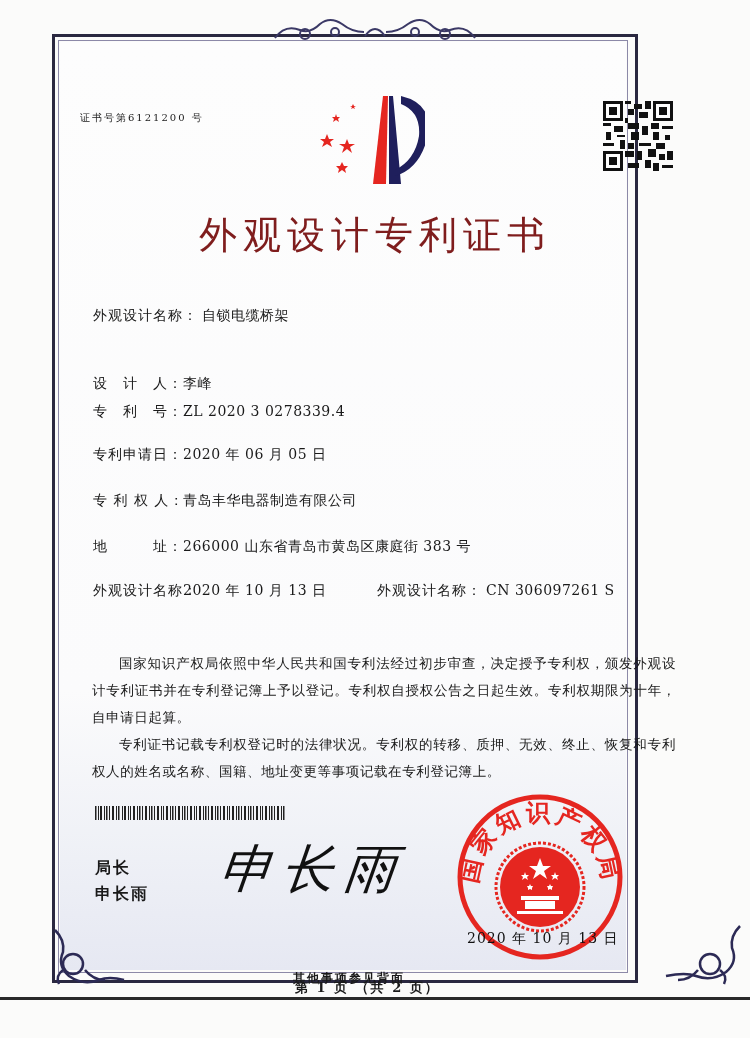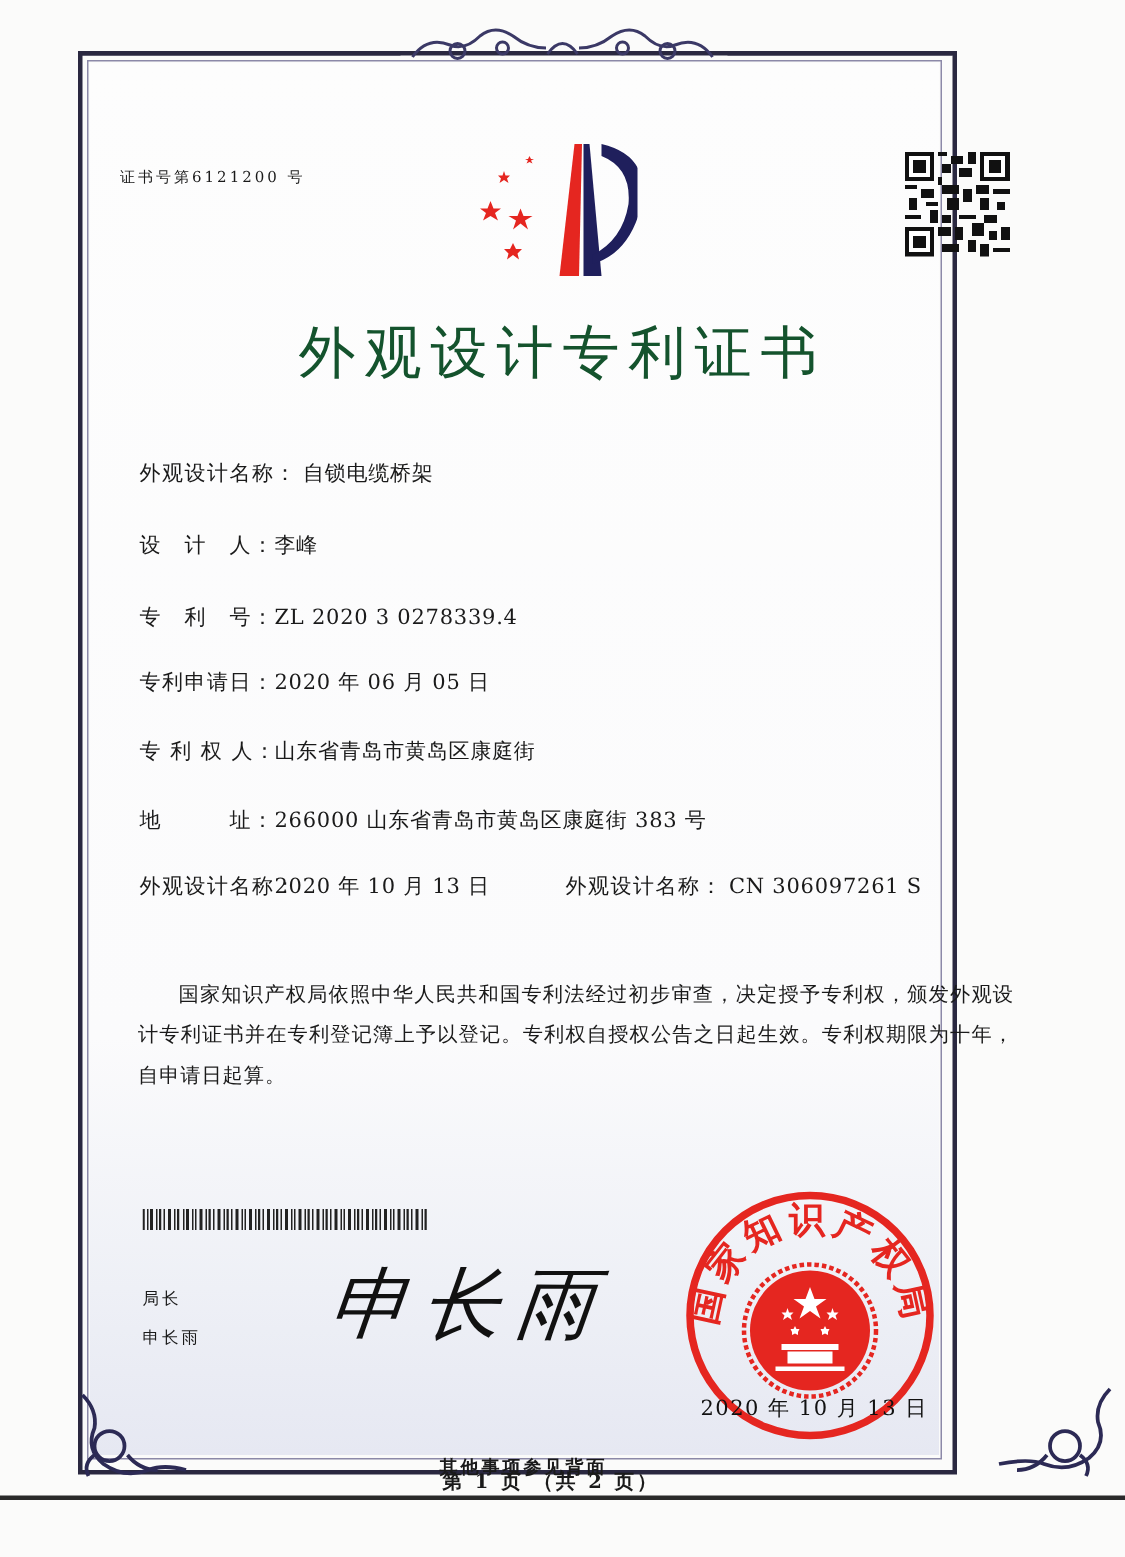--- a/index.html
+++ b/index.html
@@ -28,37 +28,37 @@
   .orn-bl { left:45px; top:920px; width:90px; height:70px; }
   .orn-br { left:660px; top:920px; width:90px; height:70px; }
   .cert-no {
     position:absolute; left:80px; top:111px; font-size:10px; letter-spacing:2px;
   }
   .logo { position:absolute; left:315px; top:84px; width:110px; height:100px; }
   .qr { position:absolute; left:601px; top:101px; width:74px; height:70px; }
   .title {
     position:absolute; left:0; width:750px; top:210px; text-align:center;
     font-family:"DejaVu Sans","Liberation Sans",sans-serif;
-    font-size:38px; letter-spacing:6px; color:#14532d;
+    font-size:38px; letter-spacing:6px; color:#7f1d1d;
   }
   .field {
     position:absolute; left:93px; font-size:14px; white-space:nowrap;
   }
   .field .lbl { display:inline-block; letter-spacing:1px; }
   .field .val { margin-left:4px; letter-spacing:0.5px; }
   .lbl-wide { width:86px; display:inline-block; }
   .para {
     position:absolute; left:92px; width:584px; font-size:13.5px; line-height:27px;
     letter-spacing:0.6px; text-align:justify;
   }
   .para p { margin:0; text-indent:2em; }
   .barcode { position:absolute; left:95px; top:806px; width:190px; height:14px; }
   .signer {
     position:absolute; left:95px; font-family:"DejaVu Sans","Liberation Sans",sans-serif;
-    font-size:11px; font-weight:normal; letter-spacing:2px;text-align:center;
+    font-size:16px; font-weight:bold; letter-spacing:2px;text-align:center;
   }
   .signature {
     position:absolute; left:220px; top:835px;
     font-family:"DejaVu Serif",serif; font-size:52px; font-style:italic;
     color:#111; letter-spacing:10px; transform:skewX(-6deg);
   }
   .seal { position:absolute; left:455px; top:792px; width:170px; height:170px; }
   .seal-date {
     position:absolute; left:467px; top:930px; font-size:14px; letter-spacing:1px; color:#111;
   }
@@ -170,44 +170,45 @@
       <rect x="18" y="22" width="2" height="3"></rect>
     <rect x="21" y="23" width="4" height="1"></rect>
   </g>
 </svg>
 
 <div class="title">外观设计专利证书</div>
 
 <div class="field" style="top:307px">
   <span class="lbl">外观设计名称：</span><span class="val">自锁电缆桥架</span>
 </div>
-<div class="field" style="top:355px">
+<div class="field" style="top:375px">
   <span class="lbl lbl-wide">设　计　人：</span><span class="val">李峰</span>
 </div>
 <div class="field" style="top:403px">
   <span class="lbl lbl-wide">专　利　号：</span><span class="val">ZL 2020 3 0278339.4</span>
 </div>
 <div class="field" style="top:446px">
   <span class="lbl lbl-wide">专利申请日：</span><span class="val">2020 年 06 月 05 日</span>
 </div>
 <div class="field" style="top:492px">
-  <span class="lbl lbl-wide">专 利 权 人：</span><span class="val">山东省青岛市黄岛区康庭街</span>
+  <span class="lbl lbl-wide">专 利 权 人：</span><span class="val">青岛丰华电器制造有限公司</span>
 </div>
 <div class="field" style="top:538px">
   <span class="lbl lbl-wide">地　　　址：</span><span class="val">266000 山东省青岛市黄岛区康庭街 383 号</span>
 </div>
 <div class="field" style="top:582px">
   <span class="lbl lbl-wide">外观设计名称：</span><span class="val">2020 年 10 月 13 日</span>
 </div>
 <div class="field" style="top:582px;left:377px">
   <span class="lbl">外观设计名称：</span><span class="val">CN 306097261 S</span>
 </div>
 
 <div class="para" style="top:650px">
   <p>国家知识产权局依照中华人民共和国专利法经过初步审查，决定授予专利权，颁发外观设计专利证书并在专利登记簿上予以登记。专利权自授权公告之日起生效。专利权期限为十年，自申请日起算。</p>
+  <p>专利证书记载专利权登记时的法律状况。专利权的转移、质押、无效、终止、恢复和专利权人的姓名或名称、国籍、地址变更等事项记载在专利登记簿上。</p>
 </div>
 
 <svg class="barcode" viewBox="0 0 190 14" preserveAspectRatio="none">
   <g fill="#222">
     <rect x="0" y="0" width="1.5" height="14"></rect>
       <rect x="3" y="0" width="1" height="14"></rect>
       <rect x="5" y="0" width="2" height="14"></rect>
     <rect x="9" y="0" width="1" height="14"></rect>
       <rect x="11" y="0" width="1.5" height="14"></rect>
       <rect x="14" y="0" width="1" height="14"></rect>

